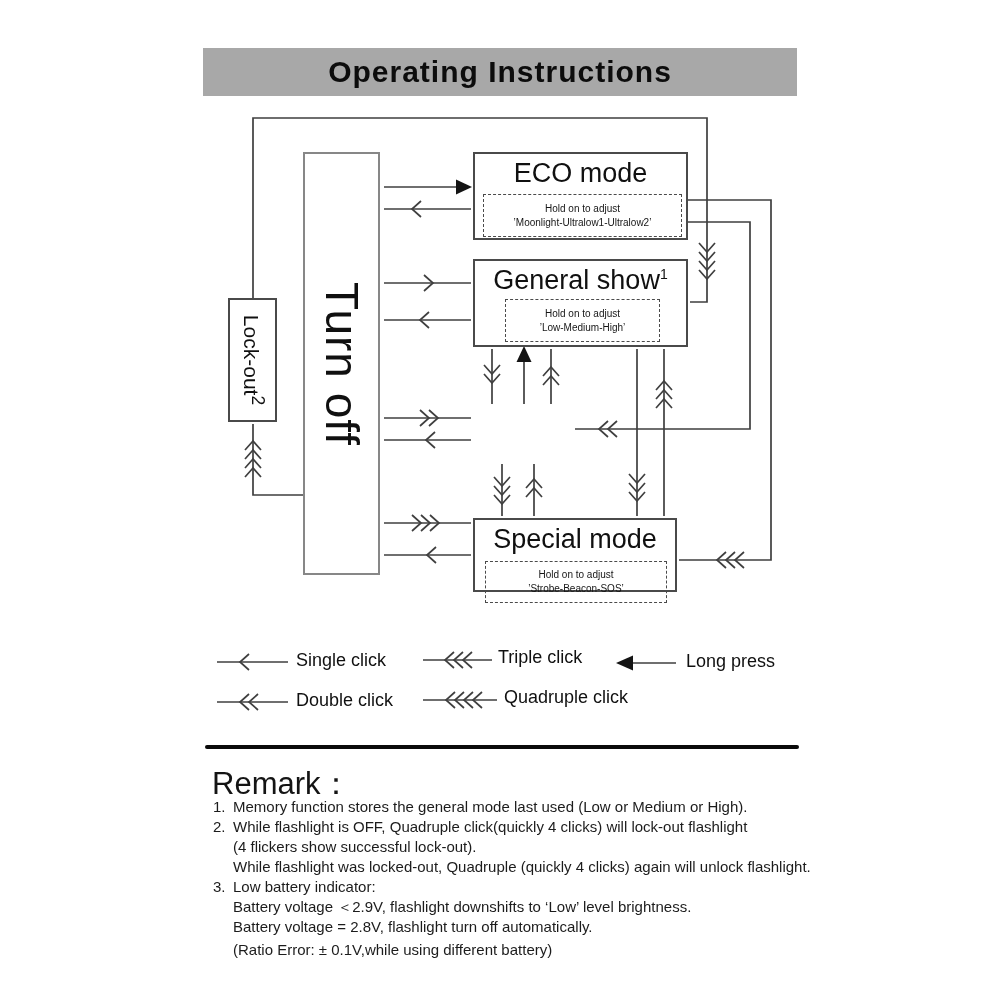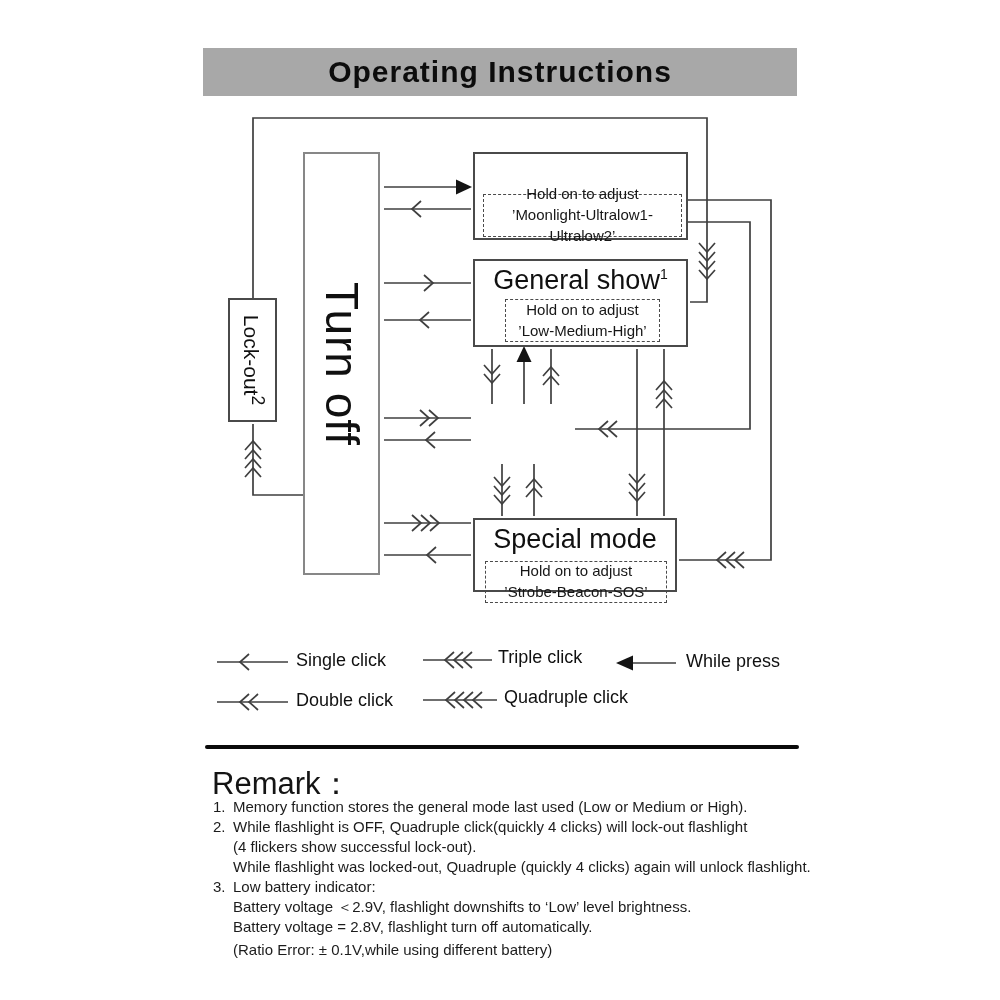--- a/index.html
+++ b/index.html
@@ -16,21 +16,21 @@
   .b-gray{border:2px solid #878787;}
   .vlabel{position:absolute;top:50%;left:50%;transform:translate(-50%,-50%) rotate(90deg);
           white-space:nowrap;color:#101010;}
   .turnoff-label{font-size:46px;letter-spacing:1px;}
   .lockout-label{font-size:21px;}
   .mode-title{text-align:center;font-size:27px;padding-top:4px;color:#101010;}
   .mode-title sup{font-size:14px;}
   .turbo-title{text-align:center;font-size:26px;line-height:51px;}
   .dashedbox{position:absolute;box-sizing:border-box;border:1.5px dashed #4a4a4a;
              display:flex;flex-direction:column;align-items:center;justify-content:center;
-             font-size:15px;line-height:1.38;text-align:center;color:#161616;}
+             font-size:10px;line-height:1.38;text-align:center;color:#161616;}
   .legend-label{position:absolute;font-size:18px;color:#101010;white-space:nowrap;}
   .divider{position:absolute;left:205px;top:745px;width:594px;height:4px;background:#0a0a0a;border-radius:2px;}
   .remark-h{position:absolute;left:212px;top:763px;font-size:31px;color:#141414;}
   .remark{position:absolute;left:213px;top:797px;width:600px;font-size:15px;color:#1c1c1c;}
   .rline{display:flex;line-height:20px;}
   .rline .mk{width:20px;flex:0 0 20px;}
   .rline.last{margin-top:3px;}
 </style>
 </head>
 <body>
@@ -180,20 +180,21 @@
 
   <div class="box b-gray" style="left:303px;top:152px;width:77px;height:423px;">
     <div class="vlabel turnoff-label">Turn off</div>
   </div>
 
   <div class="box b-dark" style="left:228px;top:298px;width:49px;height:124px;">
     <div class="vlabel lockout-label"><span>Lock-out</span><sup>2</sup></div>
   </div>
 
   <div class="box b-dark" style="left:473px;top:152px;width:215px;height:88px;">
+    <div class="mode-title">ECO mode</div>
     <div class="dashedbox" style="left:8px;top:40px;width:199px;height:43px;">
       <div>Hold on to adjust</div>
       <div>’Moonlight-Ultralow1-Ultralow2’</div>
     </div>
   </div>
 
   <div class="box b-dark" style="left:473px;top:259px;width:215px;height:88px;">
     <div class="mode-title"><span>General show</span><sup>1</sup></div>
     <div class="dashedbox" style="left:30px;top:38px;width:155px;height:43px;">
       <div>Hold on to adjust</div>
@@ -205,21 +206,21 @@
   <div class="box b-dark" style="left:473px;top:518px;width:204px;height:74px;">
     <div class="mode-title">Special mode</div>
     <div class="dashedbox" style="left:10px;top:41px;width:182px;height:42px;">
       <div>Hold on to adjust</div>
       <div>’Strobe-Beacon-SOS’</div>
     </div>
   </div>
 
   <div class="legend-label" style="left:296px;top:650px;">Single click</div>
   <div class="legend-label" style="left:498px;top:647px;">Triple click</div>
-  <div class="legend-label" style="left:686px;top:651px;">While press</div>
+  <div class="legend-label" style="left:686px;top:651px;">Long press</div>
   <div class="legend-label" style="left:296px;top:690px;">Double click</div>
   <div class="legend-label" style="left:504px;top:687px;">Quadruple click</div>
 
   <div class="divider"></div>
 
   <div class="remark-h">Remark：</div>
 
   <div class="remark">
     <div class="rline">
         <span class="mk">1.</span>

